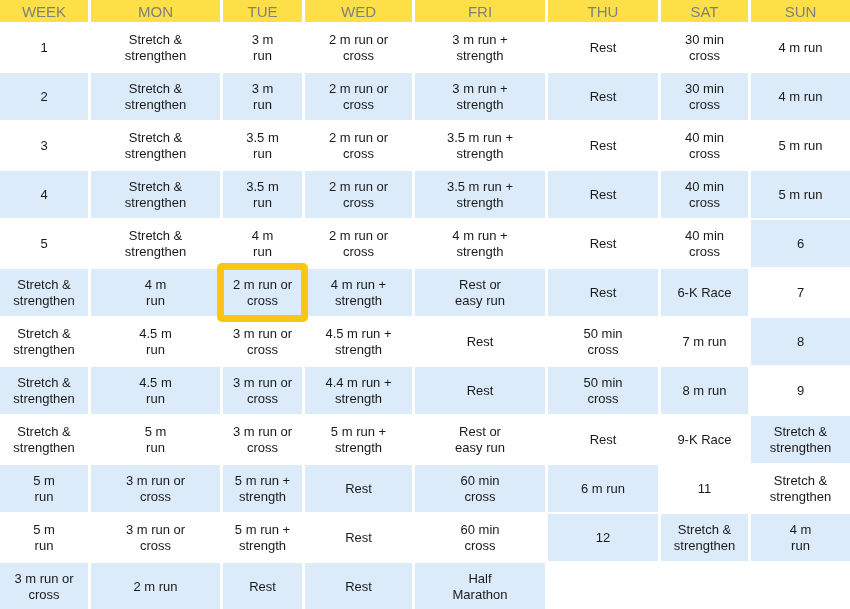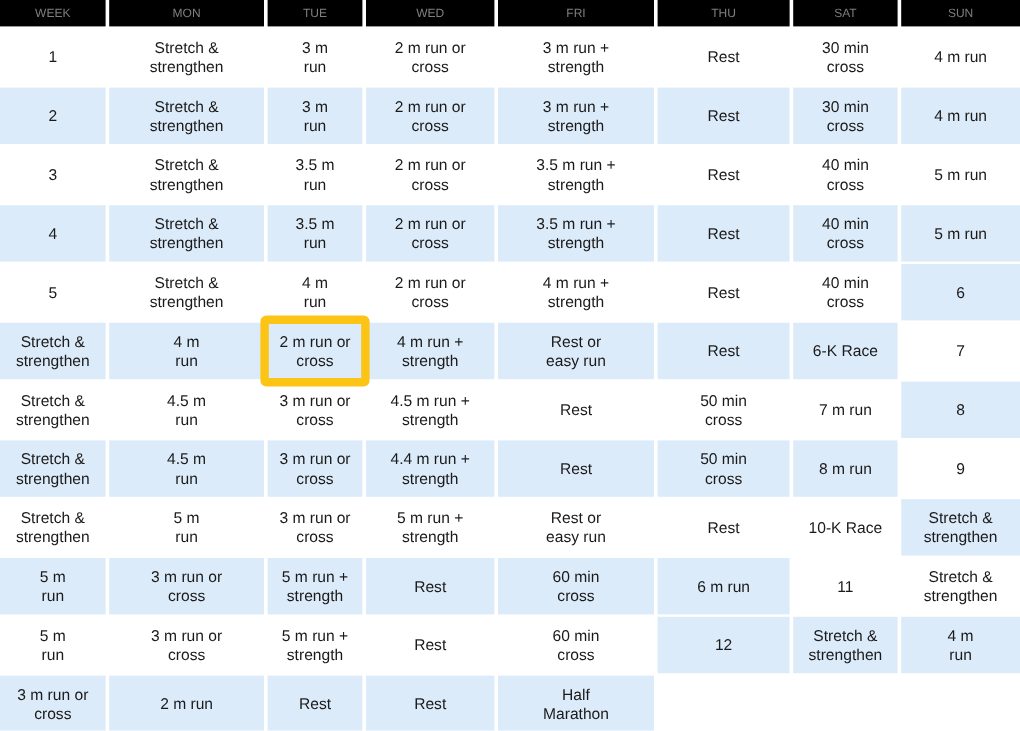--- a/index.html
+++ b/index.html
@@ -17,23 +17,23 @@
   }
   .grid {
     display: grid;
     grid-template-columns: 88px 129px 79px 107px 130px 110px 87px 99px;
     grid-template-rows: 22px repeat(12, 47px);
     column-gap: 3px;
     row-gap: 2px;
     width: 850px;
   }
   .hcell {
-    background: #000000;
+    background: #fde047;
     color: #7F7F7F;
-    font-size: 10px;
+    font-size: 15px;
     display: flex;
     align-items: center;
     justify-content: center;
     text-align: center;
   }
   .cell {
     font-size: 13px;
     line-height: 16px;
     color: #1a1a1a;
     display: flex;
@@ -319,21 +319,21 @@
 strength</span>
       </div>
       <div class="cell row-white">
         <span>Rest or
 easy run</span>
       </div>
       <div class="cell row-white">
         <span>Rest</span>
       </div>
       <div class="cell row-white">
-        <span>10-K Race</span>
+        <span>9-K Race</span>
       </div>
       <div class="cell row-blue">
         <span>Stretch &amp;
 strengthen</span>
       </div>
       <div class="cell row-blue">
         <span>5 m
 run</span>
       </div>
       <div class="cell row-blue">

